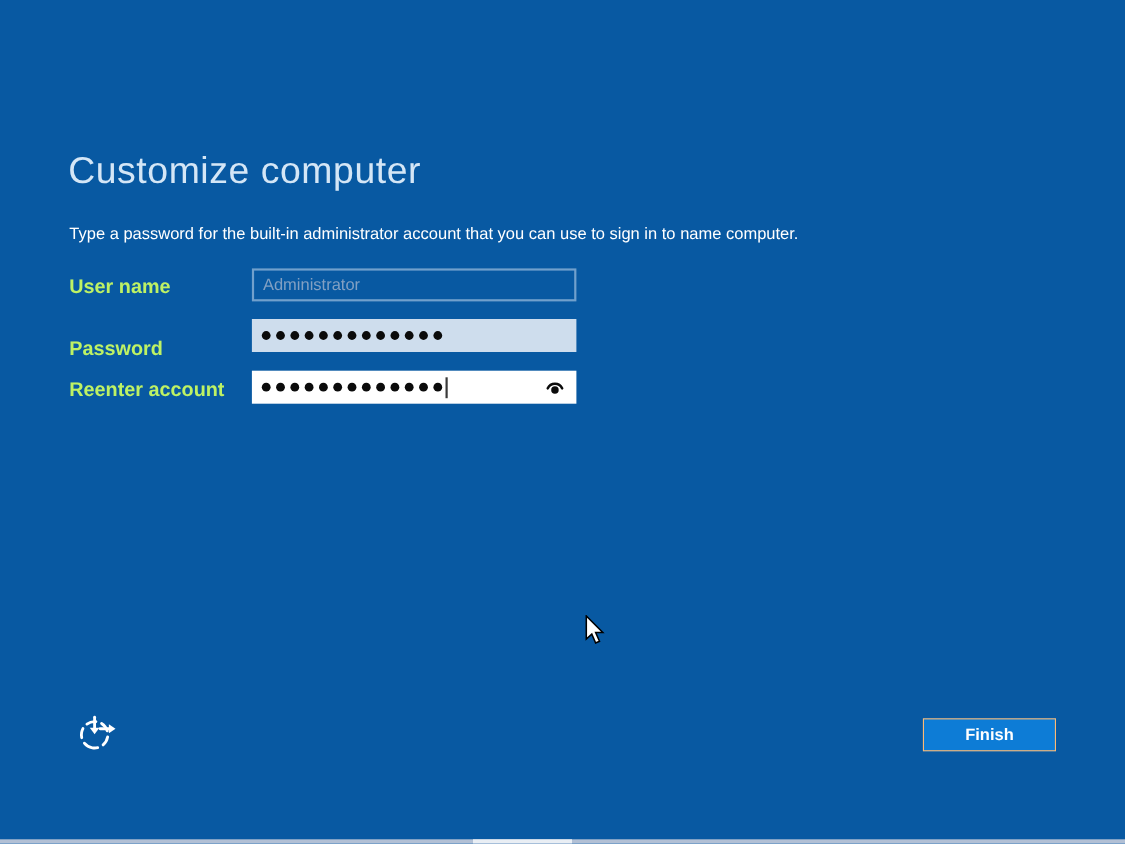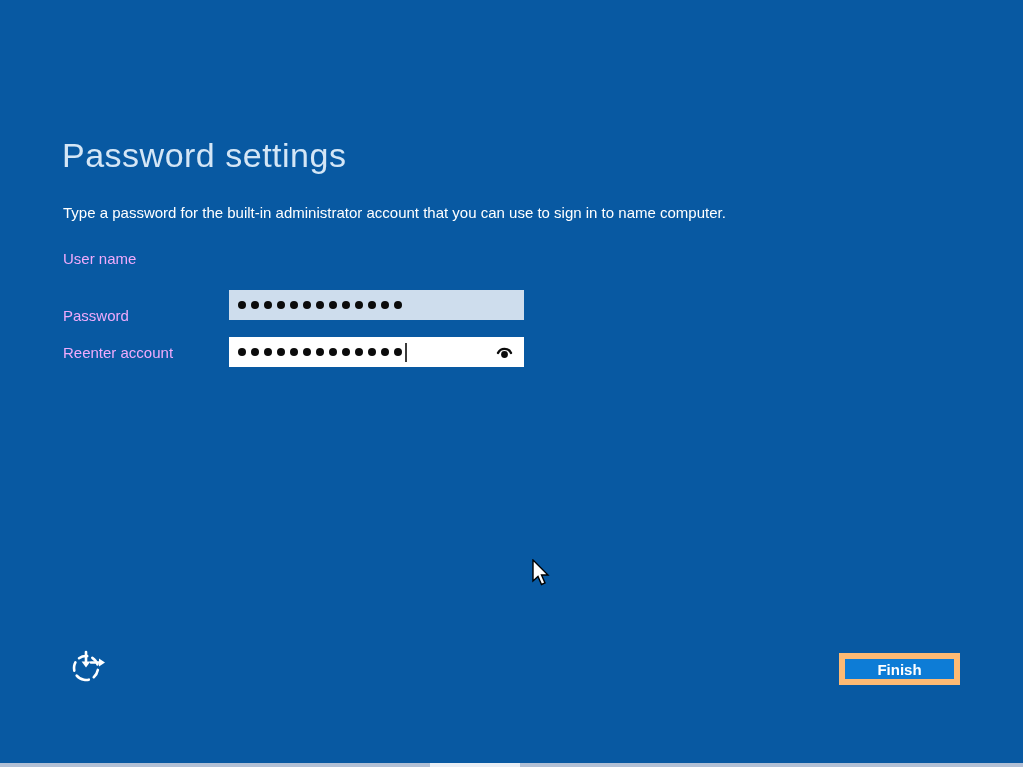--- a/index.html
+++ b/index.html
@@ -17,21 +17,21 @@
     position:absolute;left:62px;top:136px;
     font-size:34px;font-weight:300;
     color:#D4E6F6;letter-spacing:.5px;
   }
   .page-subtitle{
     position:absolute;left:63px;top:204px;
     font-size:15px;color:#FFFFFF;
   }
   .field-label{
     position:absolute;left:63px;
-    font-size:15px;font-weight:normal;color:#f0abfc;
+    font-size:18px;font-weight:bold;color:#bef264;
   }
   .lbl-1{top:250px;}
   .lbl-2{top:307px;}
   .lbl-3{top:344px;}
   .field{
     position:absolute;left:229px;width:295px;height:30px;
     box-sizing:border-box;
   }
   .fld-1{top:244px;}
   .fld-2{top:290px;}
@@ -66,21 +66,21 @@
   .caret{
     width:2px;height:19px;background:#3a3a3a;
     margin-left:3px;flex:0 0 auto;
   }
   .reveal{
     margin-left:auto;display:flex;align-items:center;
   }
   .finish-btn{
     position:absolute;left:839px;top:653px;
     width:121px;height:30px;
-    background:#0D7CD6;border:6px solid #fdba74;
+    background:#0D7CD6;border:1px solid #fdba74;
     color:#FFFFFF;font-size:15px;font-weight:bold;
     font-family:"Liberation Sans","DejaVu Sans",sans-serif;
     display:flex;align-items:center;justify-content:center;
     cursor:pointer;padding:10px;
   }
   .ease-btn{
     position:absolute;left:66px;top:646px;
     width:44px;height:44px;
     background:transparent;border:none;padding:0;cursor:pointer;
     display:flex;align-items:center;justify-content:center;
@@ -96,24 +96,27 @@
   .cursor{
     position:absolute;left:531px;top:559px;
     pointer-events:none;
   }
 </style>
 </head>
 <body>
 
 <div class="screen">
 
-  <div class="page-title">Password settings</div>
+  <div class="page-title">Customize computer</div>
   <div class="page-subtitle">Type a password for the built-in administrator account that you can use to sign in to name computer.</div>
 
   <div class="field-label lbl-1">User name</div>
+  <div class="field fld-1">
+    <input class="username-input" type="text" readonly="" placeholder="Administrator" style="">
+  </div>
 
   <div class="field-label lbl-2">Password</div>
   <div class="field fld-2 password-field">
     <div class="dots">
         <span class="dot"></span>
         <span class="dot"></span>
         <span class="dot"></span>
         <span class="dot"></span>
         <span class="dot"></span>
         <span class="dot"></span>

